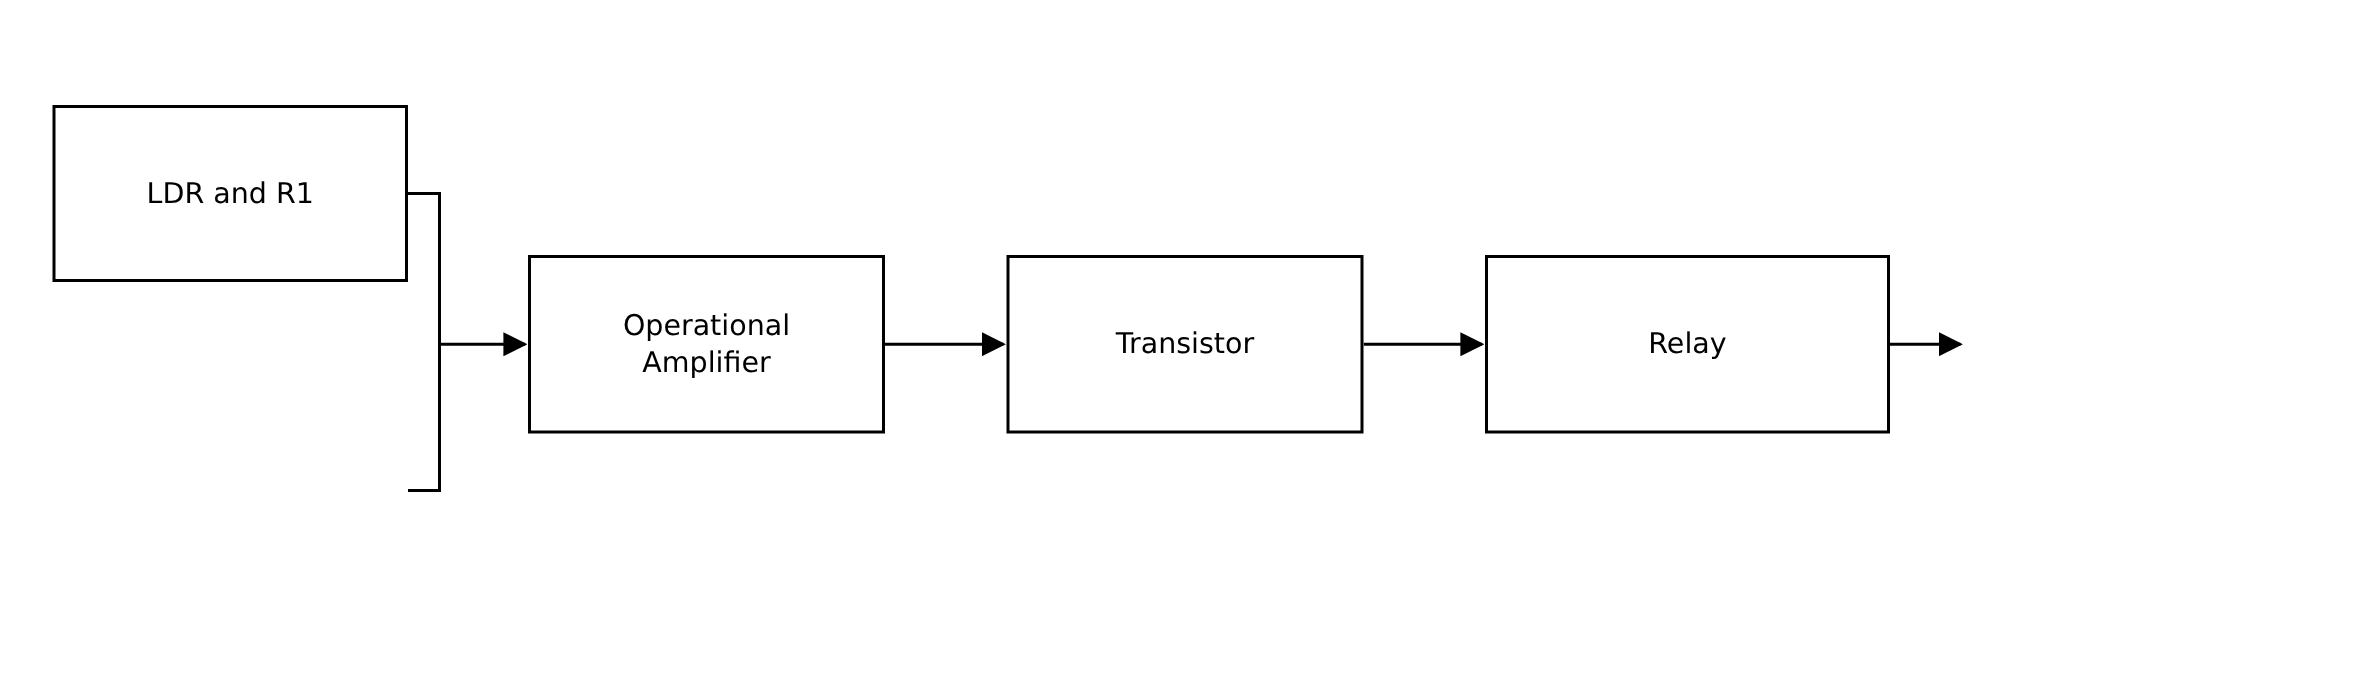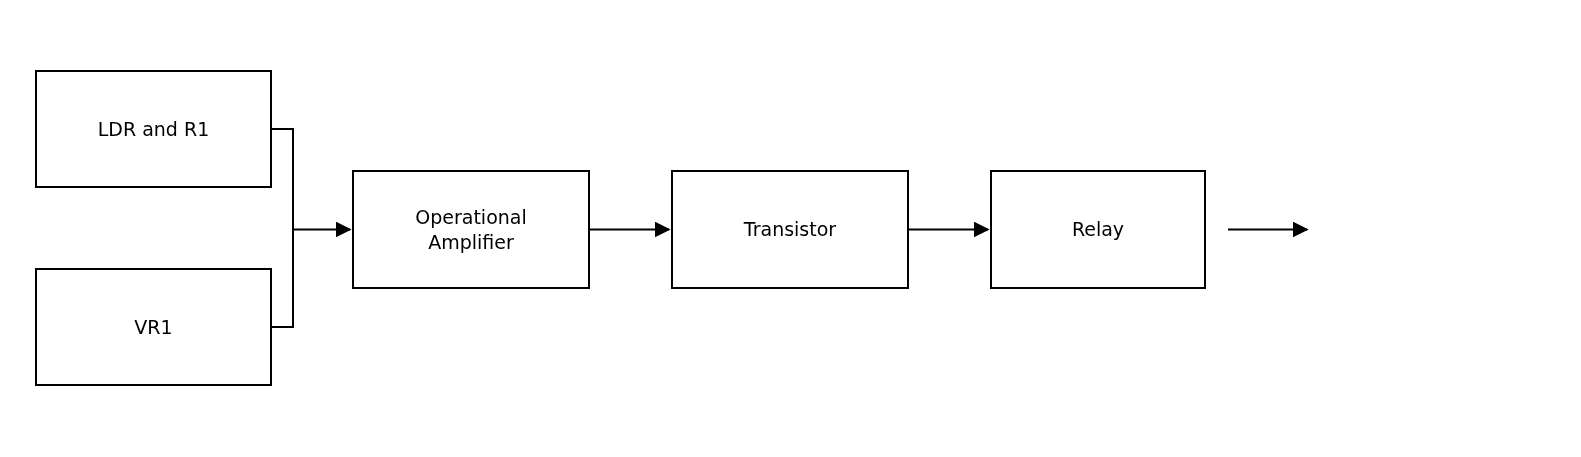--- a/index.html
+++ b/index.html
@@ -35,21 +35,21 @@
   .node span {
     font-size: 19px;
     line-height: 1.3;
     max-width: 175px;
     display: inline-block;
   }
   .node-ldr-r1    { left: 35px;   top: 70px;  width: 237px; height: 118px; }
   .node-vr1       { left: 35px;   top: 268px; width: 237px; height: 118px; }
   .node-op-amp    { left: 352px;  top: 170px; width: 238px; height: 119px; }
   .node-transistor{ left: 671px;  top: 170px; width: 238px; height: 119px; }
-  .node-relay     { left: 990px;  top: 170px; width: 216px; height: 119px; }
+  .node-relay     { left: 990px;  top: 170px; width: 270px; height: 119px; }
   .node-led       { left: 1309px; top: 170px; width: 238px; height: 119px; }
 </style>
 </head>
 <body>
 
 <div class="canvas">
 
   <svg class="connectors" viewBox="0 0 1581 457" xmlns="http://www.w3.org/2000/svg">
     <defs>
       <marker id="arrowhead" viewBox="0 0 10 10" refX="9" refY="5" markerWidth="8" markerHeight="8" orient="auto">
@@ -65,23 +65,20 @@
 
     <line x1="909" y1="229.5" x2="988" y2="229.5" stroke="#000000" stroke-width="2" marker-end="url(#arrowhead)"></line>
 
     <line x1="1228" y1="229.5" x2="1307" y2="229.5" stroke="#000000" stroke-width="2" marker-end="url(#arrowhead)"></line>
   </svg>
 
   <div class="node node-ldr-r1">
     <span>LDR and R1</span>
   </div>
 
-  <div class="node node-vr1">
-    <span>VR1</span>
-  </div>
 
   <div class="node node-op-amp">
     <span>Operational Amplifier</span>
   </div>
 
   <div class="node node-transistor">
     <span>Transistor</span>
   </div>
 
   <div class="node node-relay">

